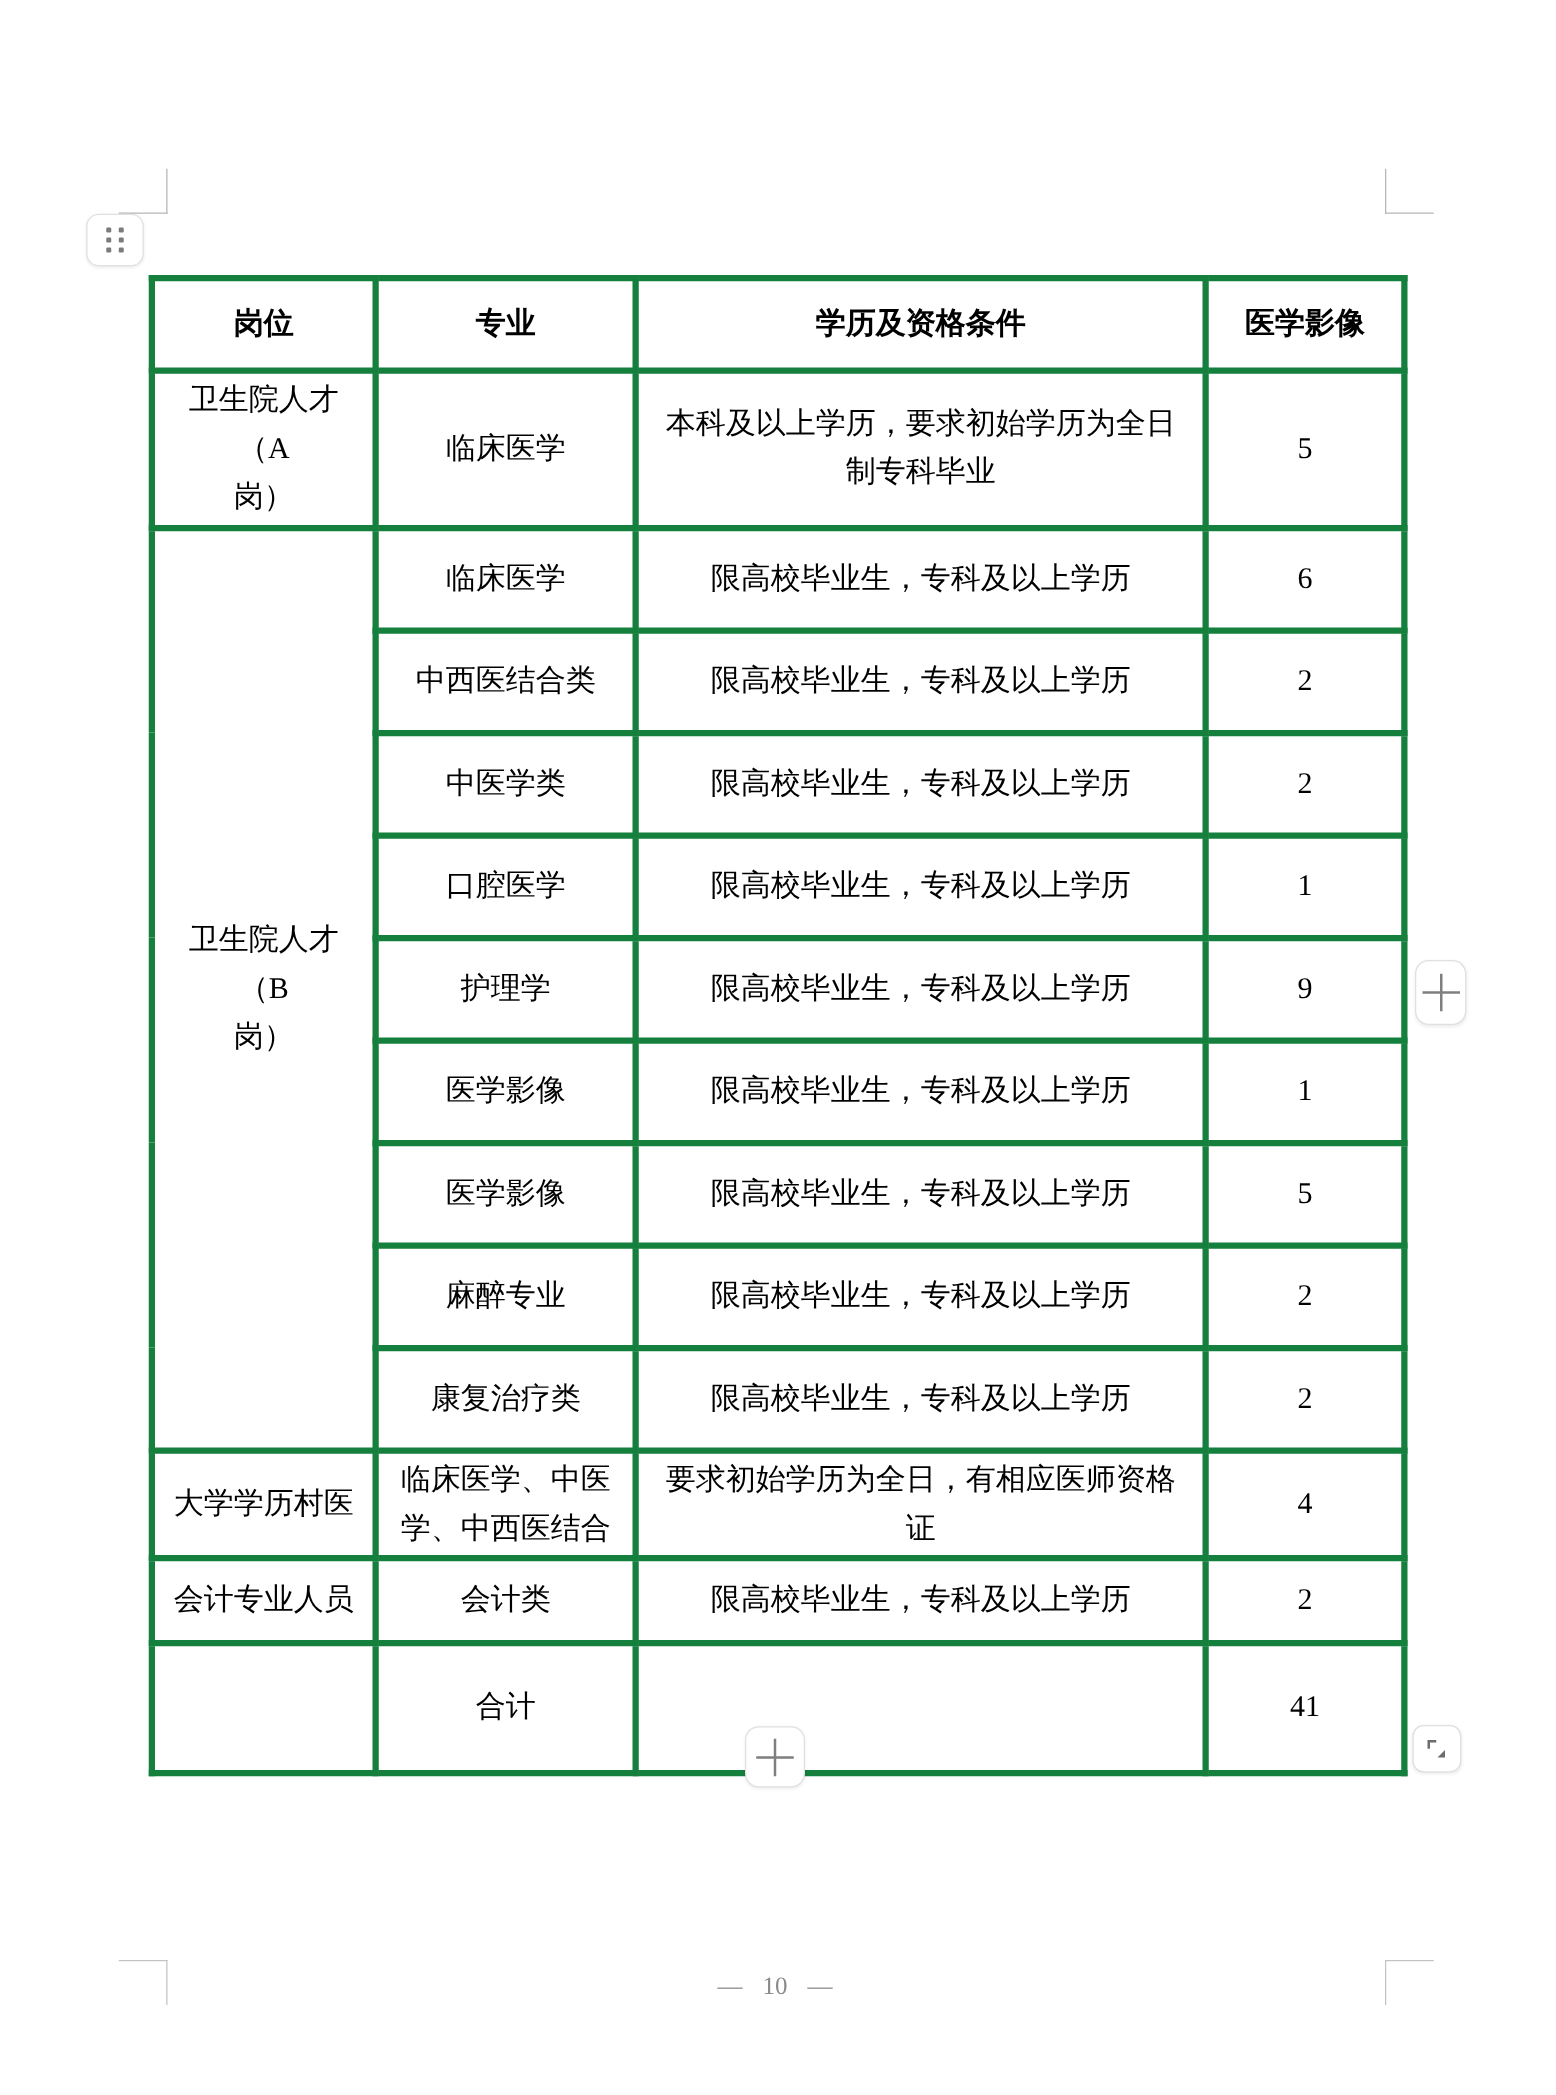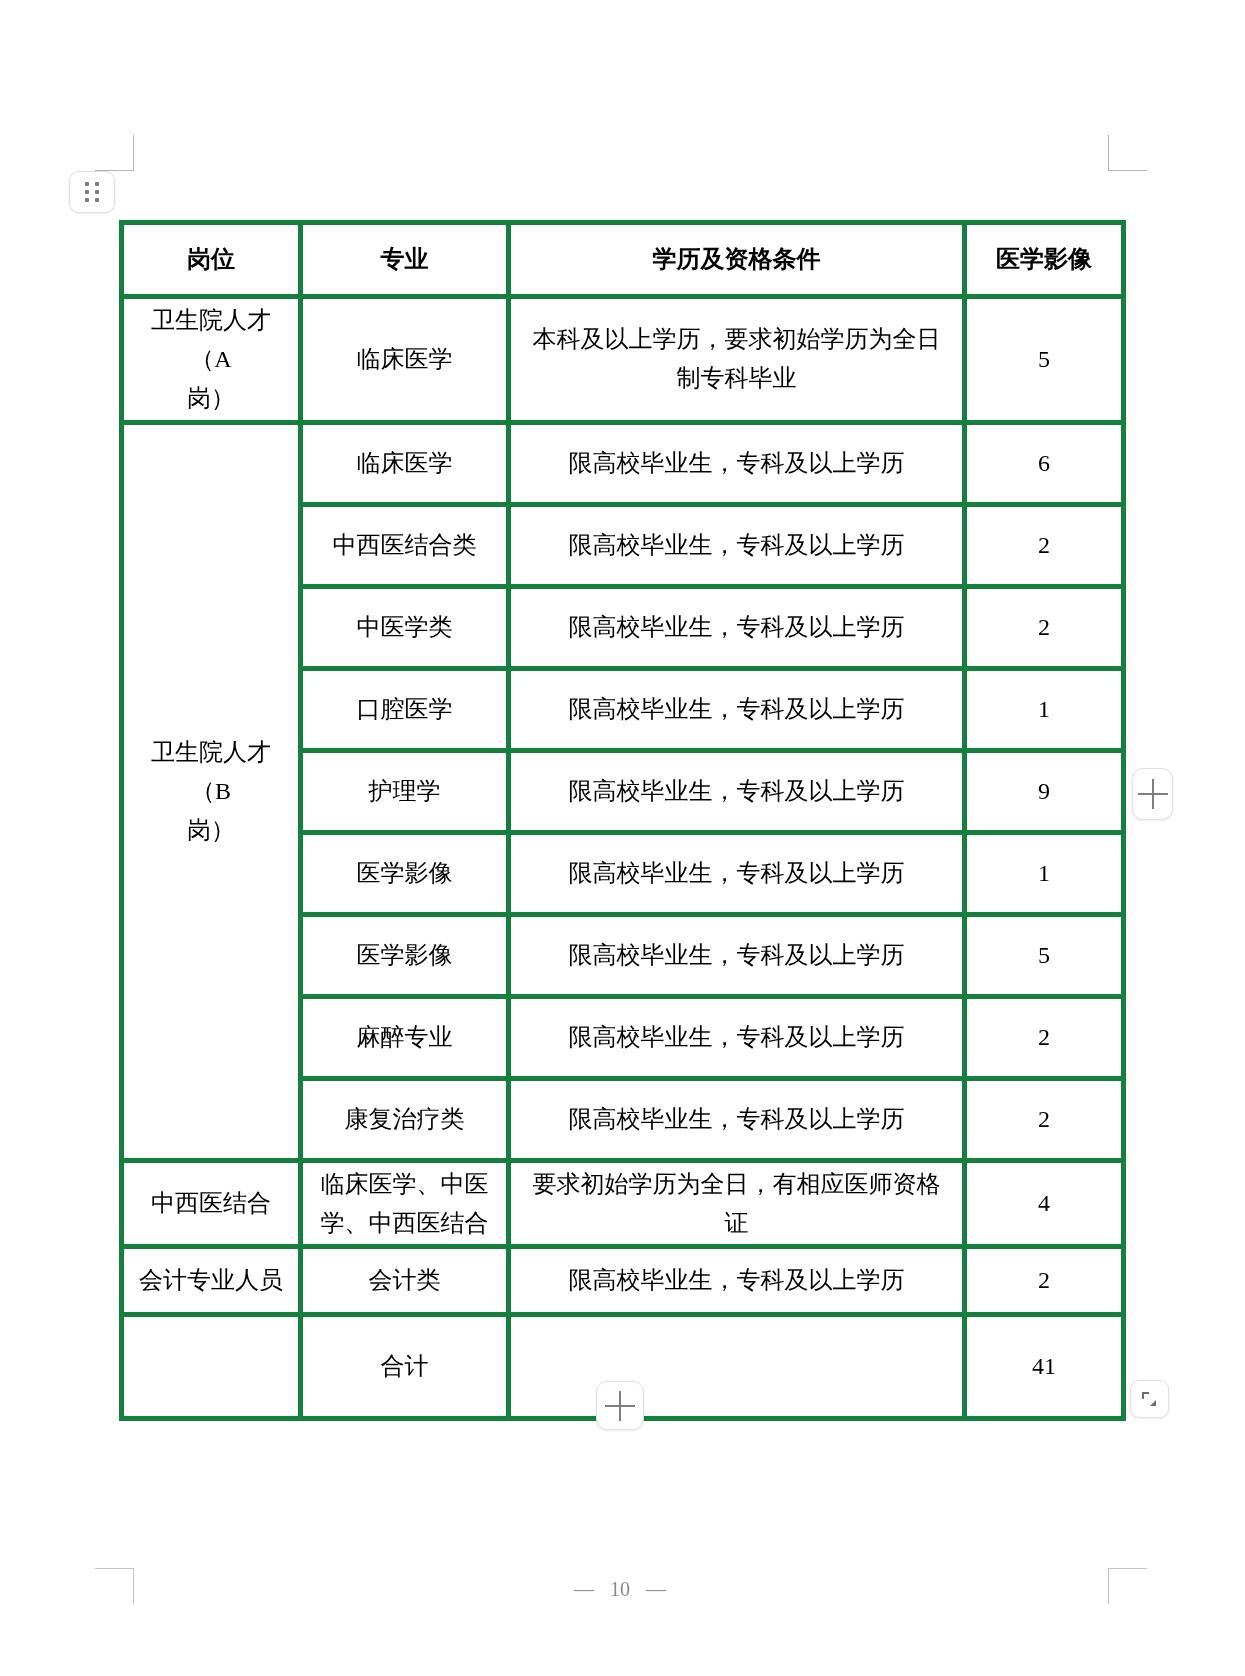--- a/index.html
+++ b/index.html
@@ -170,21 +170,21 @@
       <td>麻醉专业</td>
       <td>限高校毕业生，专科及以上学历</td>
       <td>2</td>
     </tr>
     <tr class="r-b">
       <td>康复治疗类</td>
       <td>限高校毕业生，专科及以上学历</td>
       <td>2</td>
     </tr>
     <tr class="r-v">
-      <td>中西医结合</td>
+      <td>大学学历村医</td>
       <td>临床医学、中医
 学、中西医结合</td>
       <td>要求初始学历为全日，有相应医师资格
 证</td>
       <td>4</td>
     </tr>
     <tr class="r-k">
       <td>会计专业人员</td>
       <td>会计类</td>
       <td>限高校毕业生，专科及以上学历</td>

